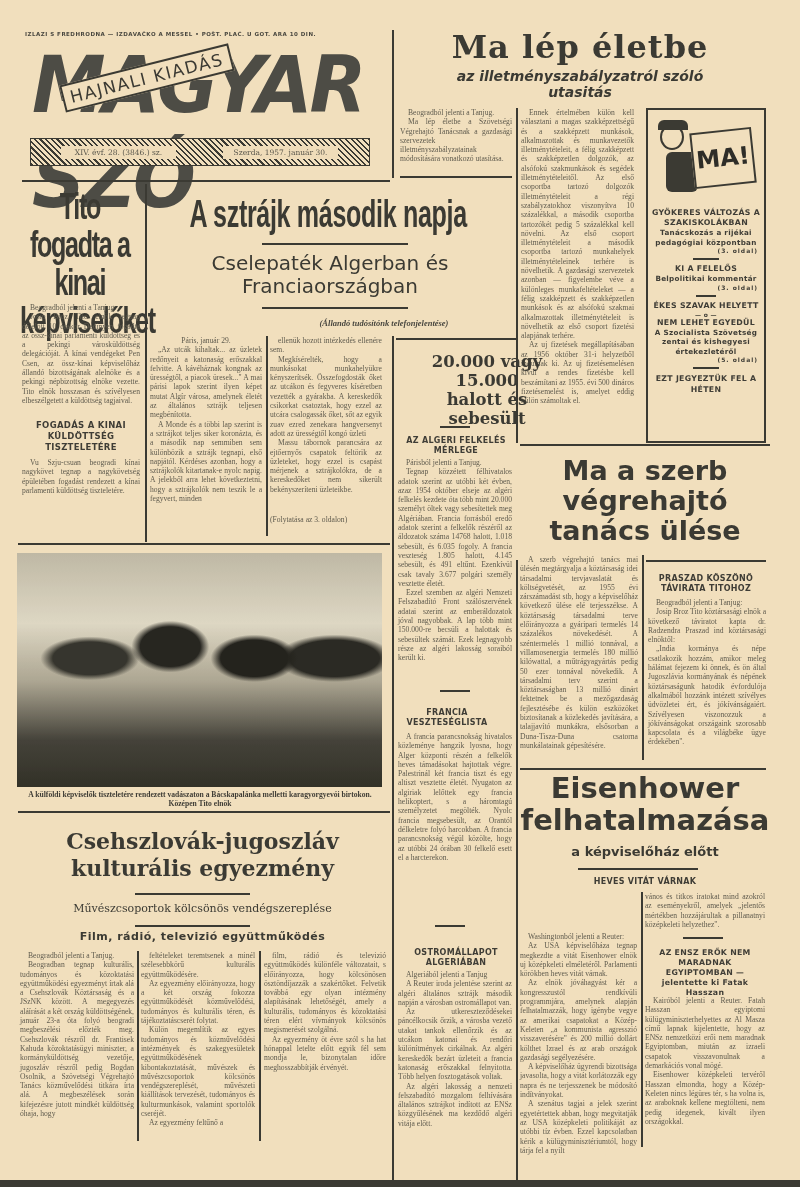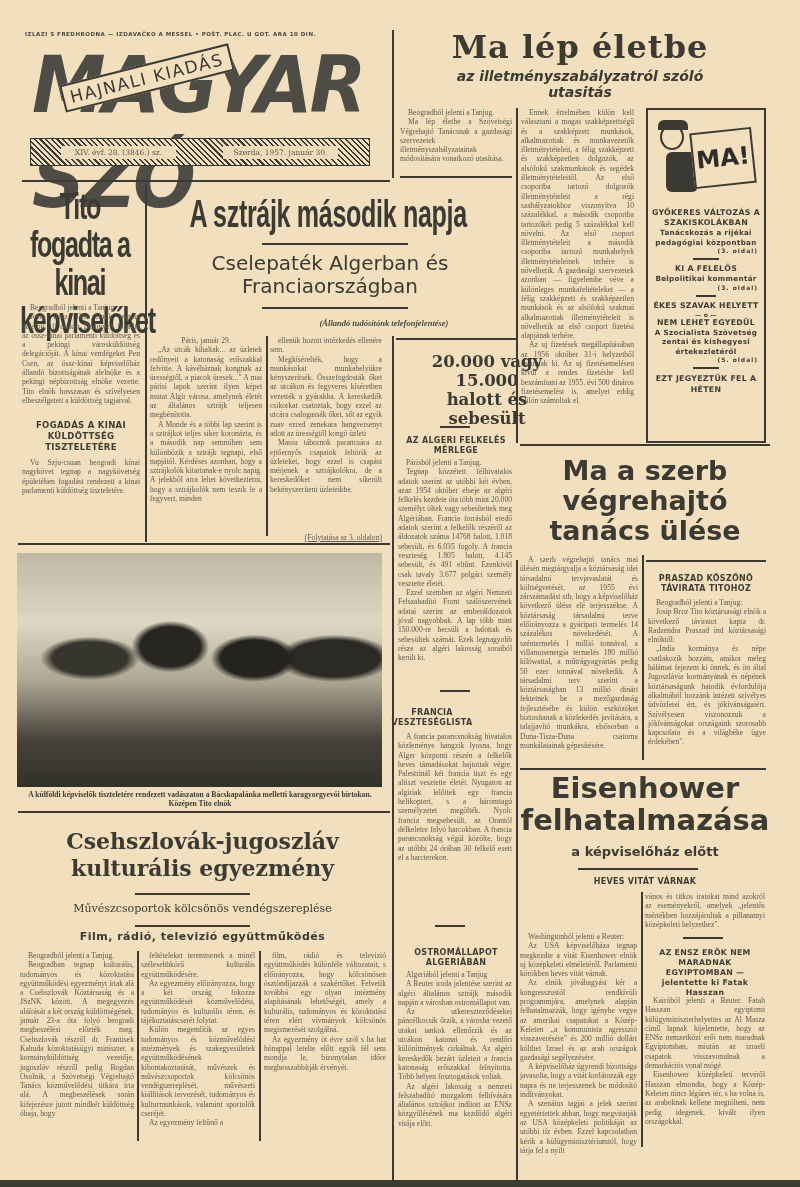--- a/index.html
+++ b/index.html
@@ -151,35 +151,35 @@
   <p style="text-align:center;text-indent:0;">Páris, január 29.</p>
   <p>„Az utcák kihaltak... az üzletek redőnyeit a katonaság erőszakkal felvitte. A kávéháznak kongnak az ürességtől, a piacok üresek..." A mai párisi lapok szerint ilyen képet mutat Algír városa, amelynek életét az általános sztrájk teljesen megbénította.</p>
   <p>A Monde és a többi lap szerint is a sztrájkot teljes siker koronázta, és a második nap semmiben sem különbözik a sztrájk tegnapi, első napjától. Kérdéses azonban, hogy a sztrájkolók kitartanak-e nyolc napig. A jelekből arra lehet következtetni, hogy a sztrájkolók nem teszik le a fegyvert, minden</p>
 </div>
 <div class="abs vrule" style="left:266px;top:336px;height:200px;"></div>
 <div class="abs body-text" style="left:270px;top:336px;width:112px;">
   <p>ellenük hozott intézkedés ellenére sem.</p>
   <p>Megkísérelték, hogy a munkásokat munkahelyükre kényszerítsék. Összefogdosták őket az utcákon és fegyveres kíséretben vezették a gyárakba. A kereskedők csikorkat csatoztak, hogy ezzel az utcára csalogassák őket, sőt az egyik zuav ezred zenekara hangversenyt adott az ürességtől kongó üzleti</p>
   <p>Massu tábornok parancsára az ejtőernyős csapatok feltörik az üzleteket, hogy ezzel is csapást mérjenek a sztrájkolókra, de a kereskedőket nem sikerült bekényszeríteni üzleteikbe.</p>
 </div>
-<div class="abs body-text" style="left:270px;top:533px;width:112px;text-align:right;text-decoration:underline;">(Folytatása az 3. oldalon)</div>
+<div class="abs body-text" style="left:270px;top:515px;width:112px;text-align:left;">(Folytatása az 3. oldalon)</div>
 <div class="abs vrule" style="left:392px;top:336px;height:850px;"></div>
 
 <div class="abs rule" style="left:396px;top:338px;width:120px;height:1.5px;"></div>
 <div class="abs headline-serif" style="left:396px;top:352px;width:120px;font-size:16.5px;line-height:19px;margin-left:31px;">20.000 vagy 15.000 halott és sebesült</div>
 <div class="abs rule" style="left:440px;top:426px;width:30px;height:1.5px;"></div>
 <div class="abs sub-head" style="left:398px;top:436px;width:116px;font-size:8px;line-height:10px;">AZ ALGERI FELKELÉS MÉRLEGE</div>
 <div class="abs body-text" style="left:398px;top:458px;width:114px;">
   <p>Párisból jelenti a Tanjug.</p>
   <p>Tegnap közzétett félhivatalos adatok szerint az utóbbi két évben, azaz 1954 október elseje az algéri felkelés kezdete óta több mint 20.000 személyt öltek vagy sebesítettek meg Algériában. Francia forrásból eredő adatok szerint a felkelők részéről az áldozatok száma 14768 halott, 1.018 sebesült, és 6.035 fogoly. A francia veszteség 1.805 halott, 4.145 sebesült, és 491 eltűnt. Ezenkívül csak tavaly 3.677 polgári személy vesztette életét.</p>
   <p>Ezzel szemben az algéri Nemzeti Felszabadító Front szálószervének adatai szerint az emberáldozatok jóval nagyobbak. A lap több mint 150.000-re becsüli a halottak és sebesültek számát. Ezek legnagyobb része az algéri lakosság soraiból került ki.</p>
 </div>
 <div class="abs rule" style="left:440px;top:690px;width:30px;height:1.5px;"></div>
 
-<div class="abs sub-head" style="left:374px;top:708px;width:116px;font-size:8px;line-height:10px;">FRANCIA VESZTESÉGLISTA</div>
+<div class="abs sub-head" style="left:389px;top:708px;width:116px;font-size:8px;line-height:10px;">FRANCIA VESZTESÉGLISTA</div>
 <div class="abs body-text" style="left:398px;top:732px;width:114px;">
   <p>A francia parancsnokság hivatalos közleménye hangzik lyosna, hogy Alger központi részén a felkelők heves támadásokat hajtottak végre. Palestrinál két francia tiszt és egy altiszt vesztette életét. Nyugaton az algiriak lelőttek egy francia helikoptert, s a háromtagú személyzetet megölték. Nyolc francia megsebesült, az Orantól délkeletre folyó harcokban. A francia parancsnokság végül közölte, hogy az utóbbi 24 órában 30 felkelő esett el a harcterekon.</p>
 </div>
 <div class="abs rule" style="left:435px;top:925px;width:30px;height:1.5px;"></div>
 
 <div class="abs sub-head" style="left:398px;top:948px;width:116px;font-size:8px;line-height:10px;">OSTROMÁLLAPOT ALGERIÁBAN</div>
 <div class="abs body-text" style="left:398px;top:970px;width:114px;">
   <p>Algeriából jelenti a Tanjug</p>
   <p>A Reuter iroda jelentése szerint az algéri általános sztrájk második napján a városban ostromállapot van.</p>
   <p>Az utkereszteződésekei páncélkocsik őrzik, a városba vezető utakat tankok ellenőrzik és az utcákon katonai és rendőri különítmények cirkálnak. Az algéri kereskedők bezárt üzleteit a francia katonaság erőszakkal felnyitotta. Több helyen fosztogatások voltak.</p>

